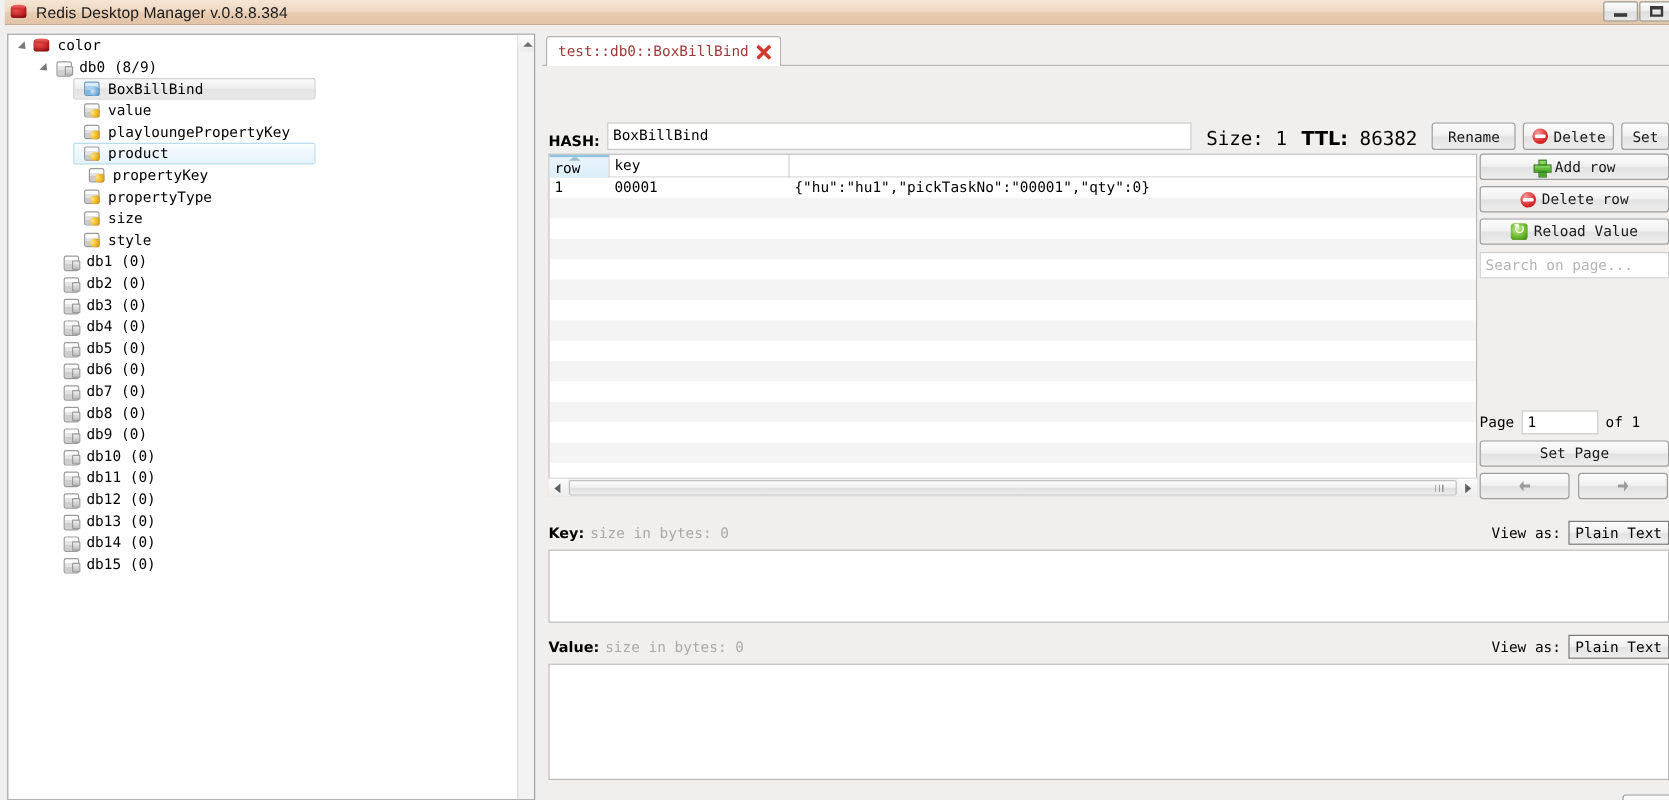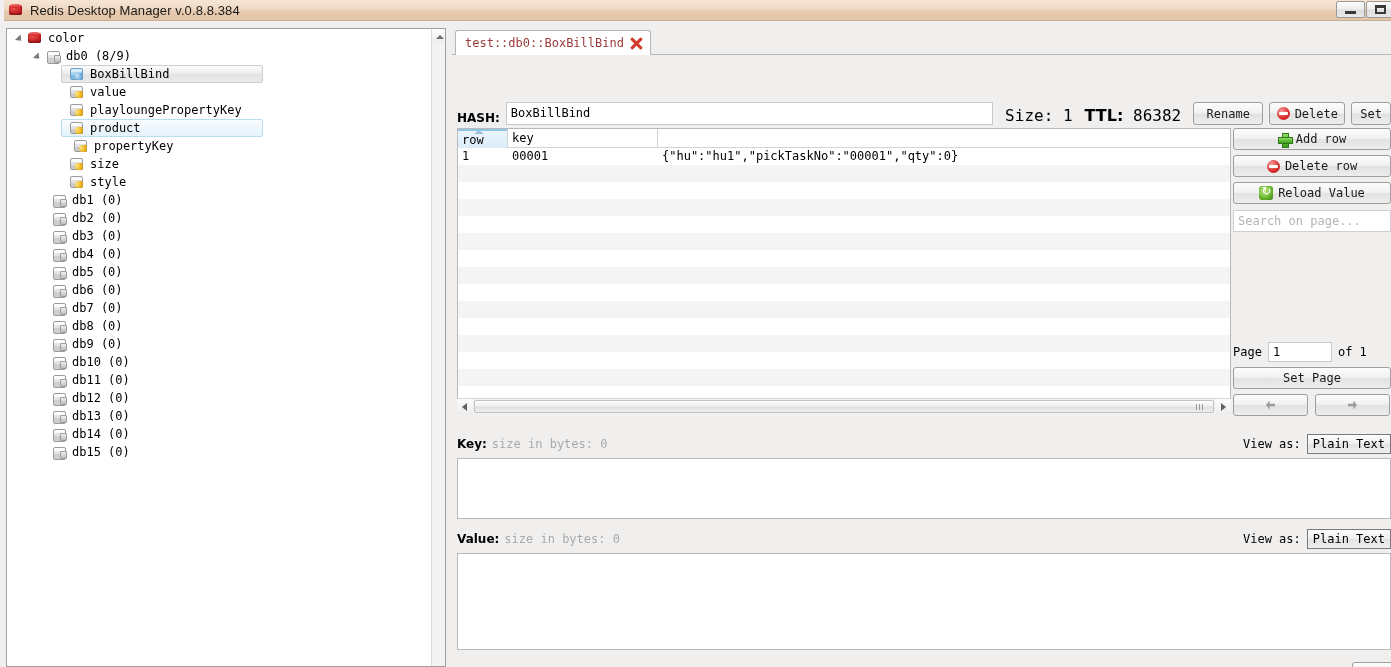--- a/index.html
+++ b/index.html
@@ -397,20 +397,24 @@
         </div>
         <div class="tree-row sel-blue" style="padding-left: 0px;">
           <span class="hl" style="left: 54px; right: 168px;"></span>
           <span style="display: inline-block; width: 62px;"></span>
           <span class="ico ico-key"></span>
           <span class="lbl">product</span>
         </div>
         <div class="tree-row" style="padding-left: 66px;">
           <span class="ico ico-key"></span>
           <span class="lbl">propertyKey</span>
+        </div>
+        <div class="tree-row" style="padding-left: 62px;">
+          <span class="ico ico-key"></span>
+          <span class="lbl">propertyType</span>
         </div>
         <div class="tree-row" style="padding-left: 62px;">
           <span class="ico ico-key"></span>
           <span class="lbl">size</span>
         </div>
         <div class="tree-row" style="padding-left: 62px;">
           <span class="ico ico-key"></span>
           <span class="lbl">style</span>
         </div>
         <div class="tree-row" style="padding-left: 44px;">

